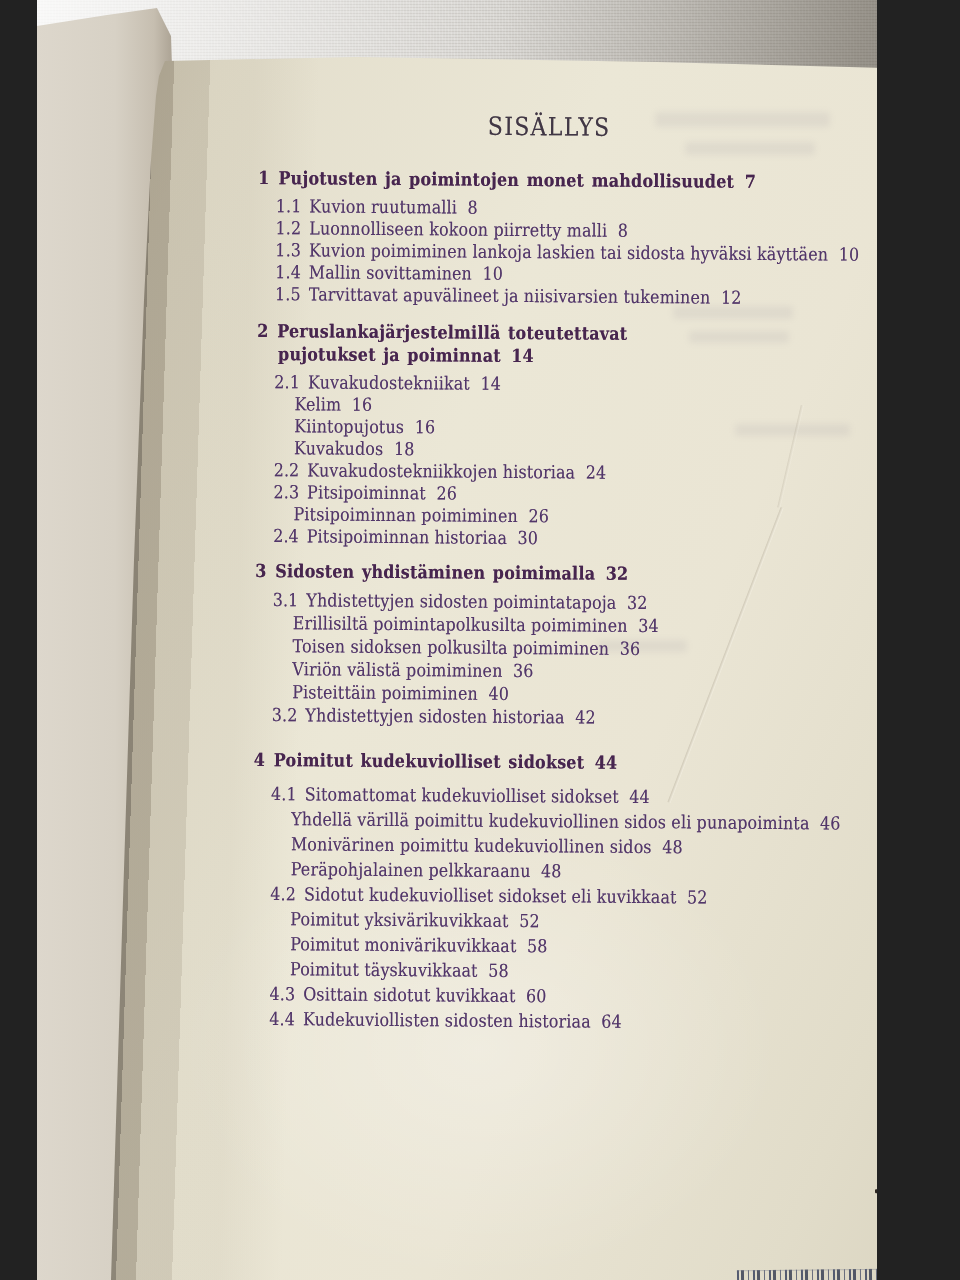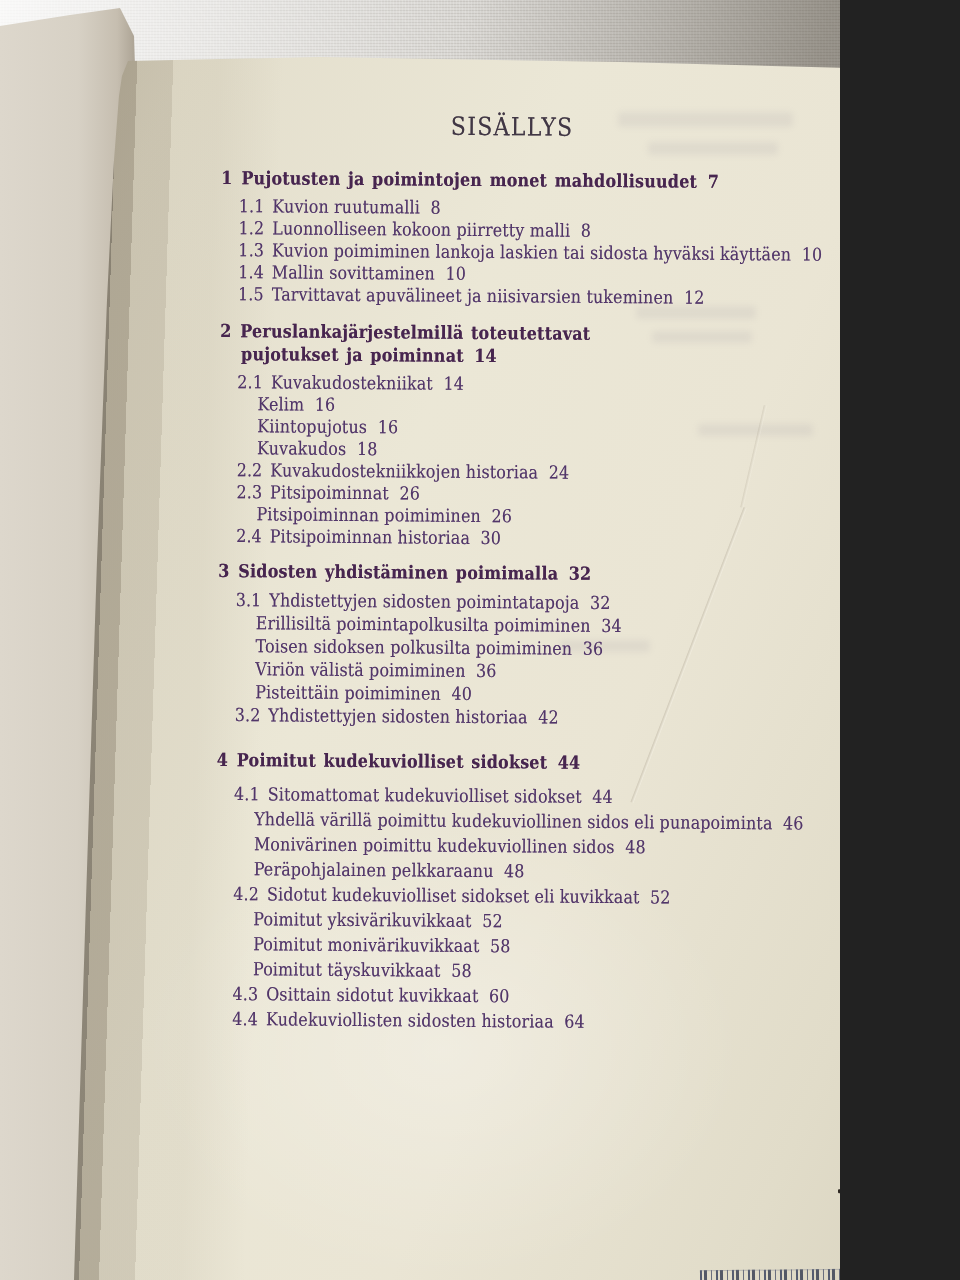--- a/index.html
+++ b/index.html
@@ -5,20 +5,21 @@
   html,body{margin:0;padding:0;background:#222;}
   .photo{
     position:relative;width:840px;height:1280px;overflow:hidden;
     font-family:"DejaVu Serif", serif;
     background-color:#d8d6d2;
     background-image:
       linear-gradient(100deg, rgba(255,255,255,.85) 0%, rgba(255,255,255,.35) 26%, rgba(255,255,255,0) 44%, rgba(84,76,62,.22) 60%, rgba(72,64,50,.45) 78%, rgba(58,52,42,.58) 100%),
       repeating-linear-gradient(90deg, rgba(255,255,255,.16) 0 1px, rgba(0,0,0,0) 1px 3px),
       repeating-linear-gradient(0deg, rgba(108,102,92,.14) 0 1px, rgba(0,0,0,0) 1px 3px),
       repeating-linear-gradient(55deg, rgba(255,255,255,.05) 0 2px, rgba(0,0,0,0) 2px 9px);
+    margin-left: 37px;
   }
   .prev-page{
     position:absolute;left:0;top:0;width:150px;height:1280px;
     background:linear-gradient(to right,#ddd7cc 0%,#d7d1c5 52%,#c6beb0 78%,#a89f90 92%,#857c6c 100%);
     clip-path:polygon(0 26px,70px 15px,120px 8px,134px 36px,140px 220px,130px 1280px,0 1280px);
   }
   .main-page{
     position:absolute;left:0;top:0;width:960px;height:1280px;
     background:
       radial-gradient(ellipse 430px 330px at 46% 82%, rgba(255,255,255,.28), rgba(255,255,255,0) 70%),

